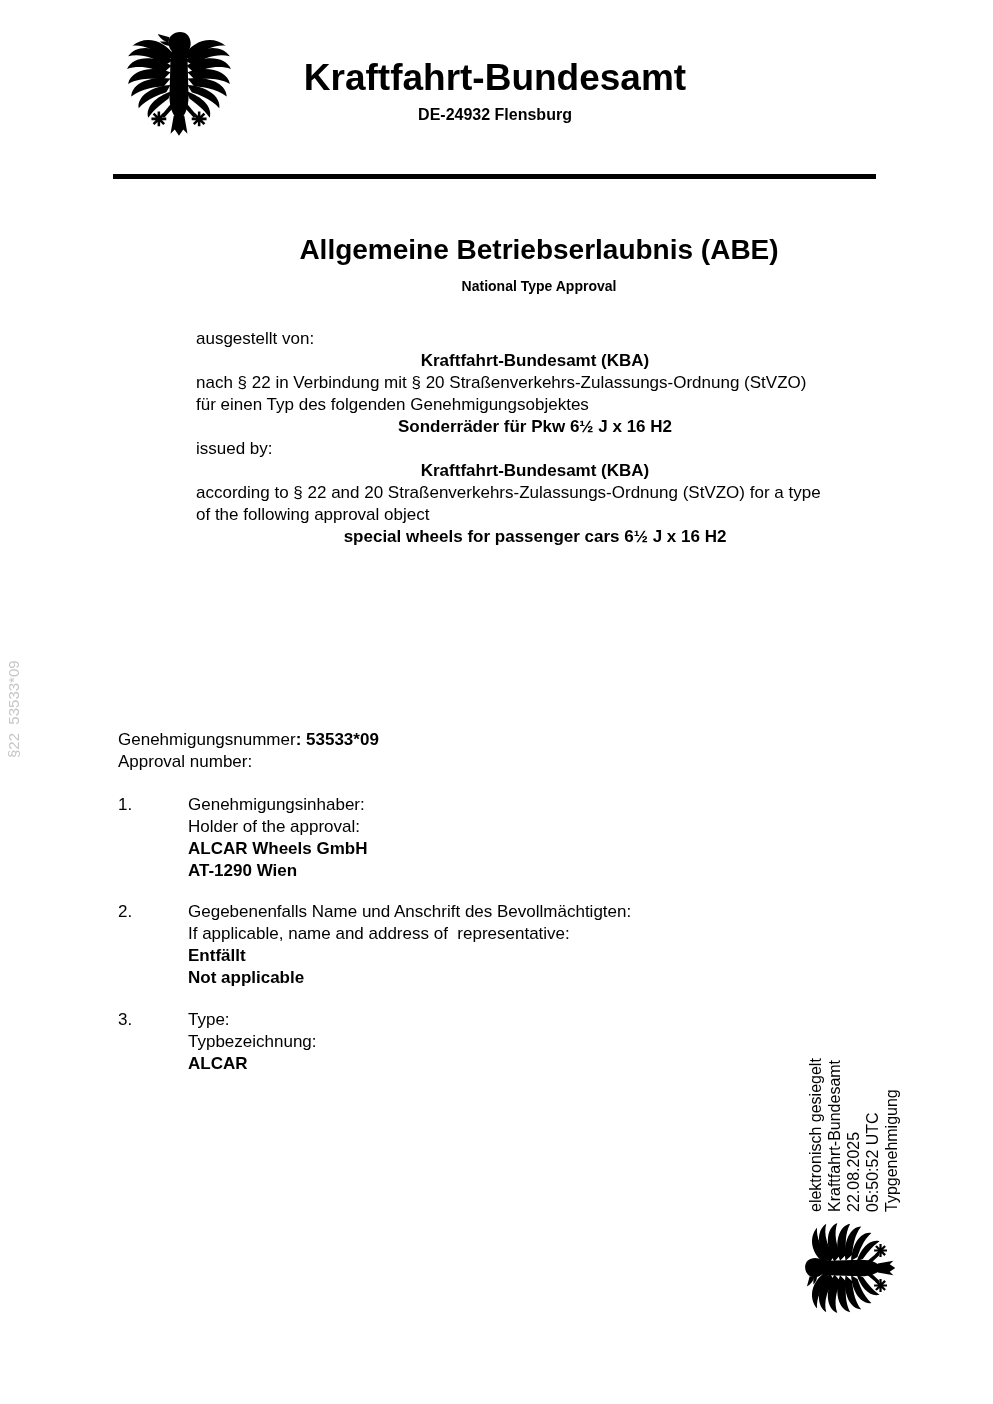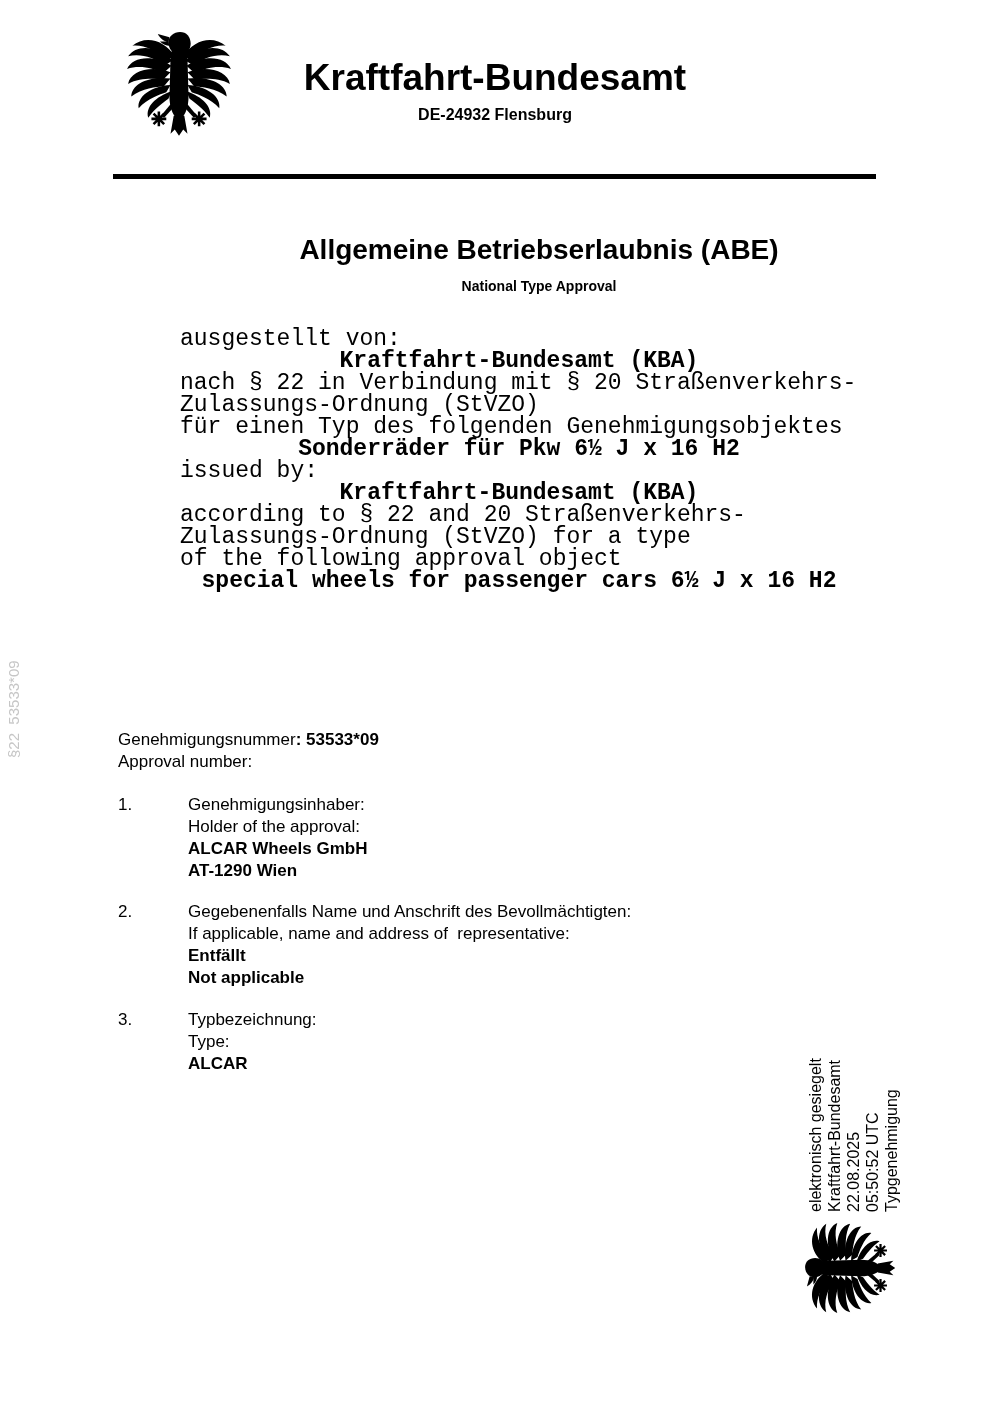--- a/index.html
+++ b/index.html
@@ -20,21 +20,21 @@
   .agency-name{font-size:37px;font-weight:bold;line-height:44px;letter-spacing:0px;}
   .agency-address{font-size:16px;font-weight:bold;line-height:22px;margin-top:4px;}
   .header-rule{position:absolute;left:113px;top:174px;width:763px;height:5px;background:#000;}
 
   
   .doc-title{position:absolute;left:200px;top:234px;width:678px;text-align:center;}
   .doc-title-de{font-size:28px;font-weight:bold;line-height:32px;}
   .doc-title-en{font-size:14px;font-weight:bold;line-height:26px;margin-top:7px;}
 
   
-  .content{position:absolute;left:180px;top:328px;width:678px;font-size:23px;line-height:22px;font-family:Liberation Mono, monospace;}
+  .content{position:absolute;left:196px;top:328px;width:678px;font-size:17px;line-height:22px;}
   .content div{margin:0;}
   .cline{text-align:left;}
   .cbold{text-align:center;font-weight:bold;}
   .mt15{margin-top:15px;} .mt20{margin-top:20px;} .mt21{margin-top:21px;}
 
   
   .approval-number{position:absolute;left:118px;top:729px;font-size:17px;line-height:22px;}
 
   
   .items{position:absolute;left:118px;top:794px;width:748px;font-size:17px;line-height:22px;}
@@ -145,22 +145,22 @@
       <div class="lines">
         <div>Gegebenenfalls Name und Anschrift des Bevollmächtigten:</div>
         <div class="pre">If applicable, name and address of  representative:</div>
         <div class="b">Entfällt</div>
         <div class="b">Not applicable</div>
       </div>
     </div>
     <div class="item item3">
       <div class="num">3.</div>
       <div class="lines">
+        <div>Type:</div>
         <div>Typbezeichnung:</div>
-        <div>Type:</div>
         <div class="b">ALCAR</div>
       </div>
     </div>
   </div>
 
   <div class="seal-text">
     <div>elektronisch gesiegelt</div>
     <div>Kraftfahrt-Bundesamt</div>
     <div>22.08.2025</div>
     <div>05:50:52 UTC</div>

